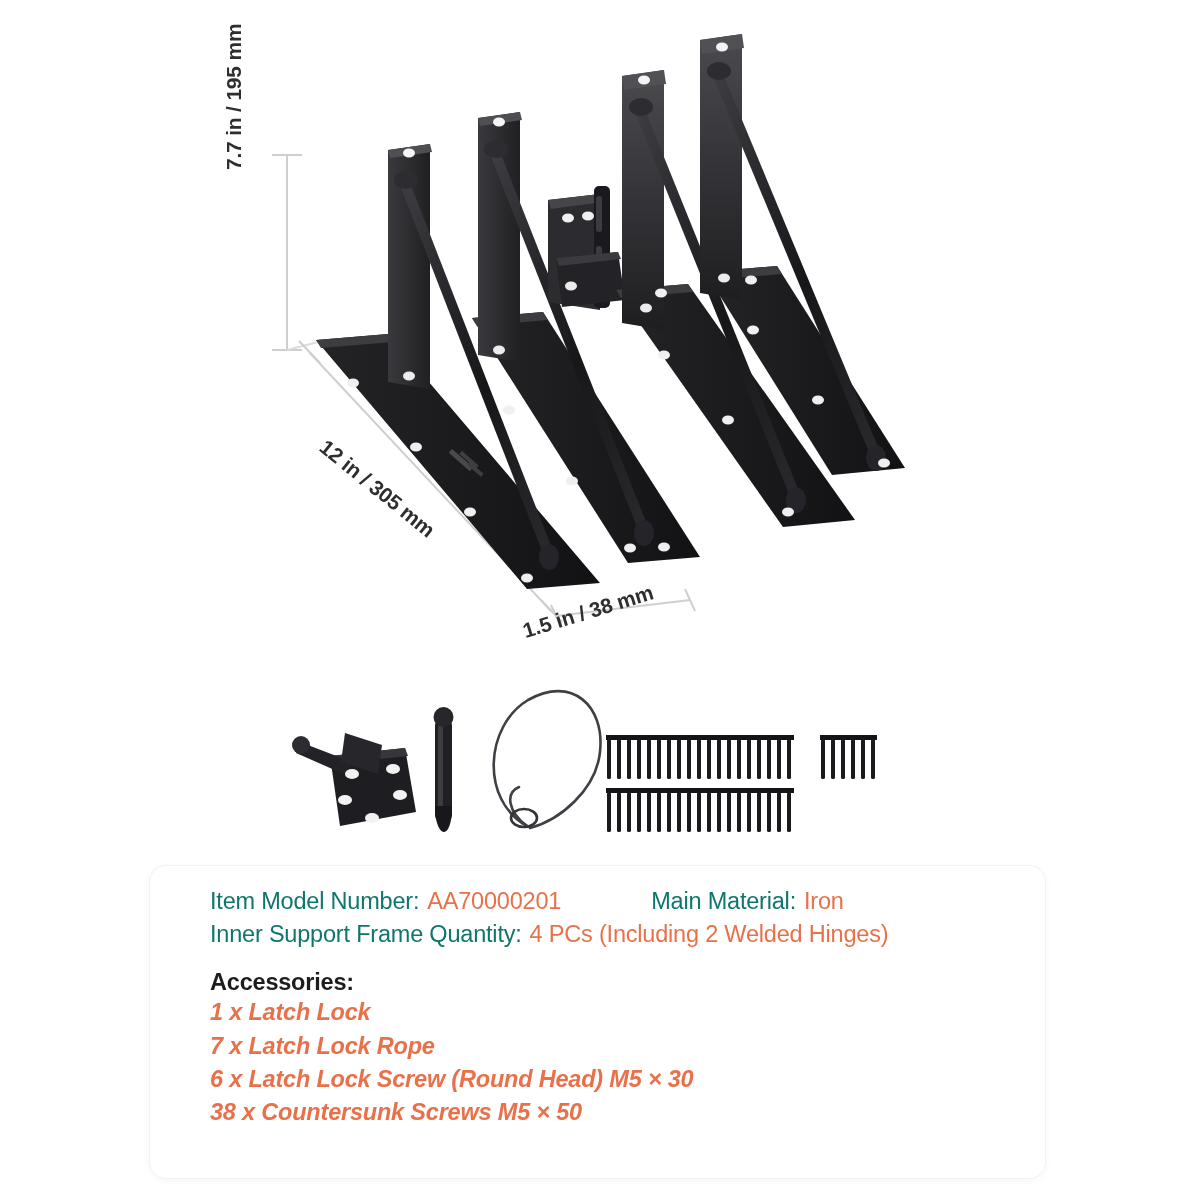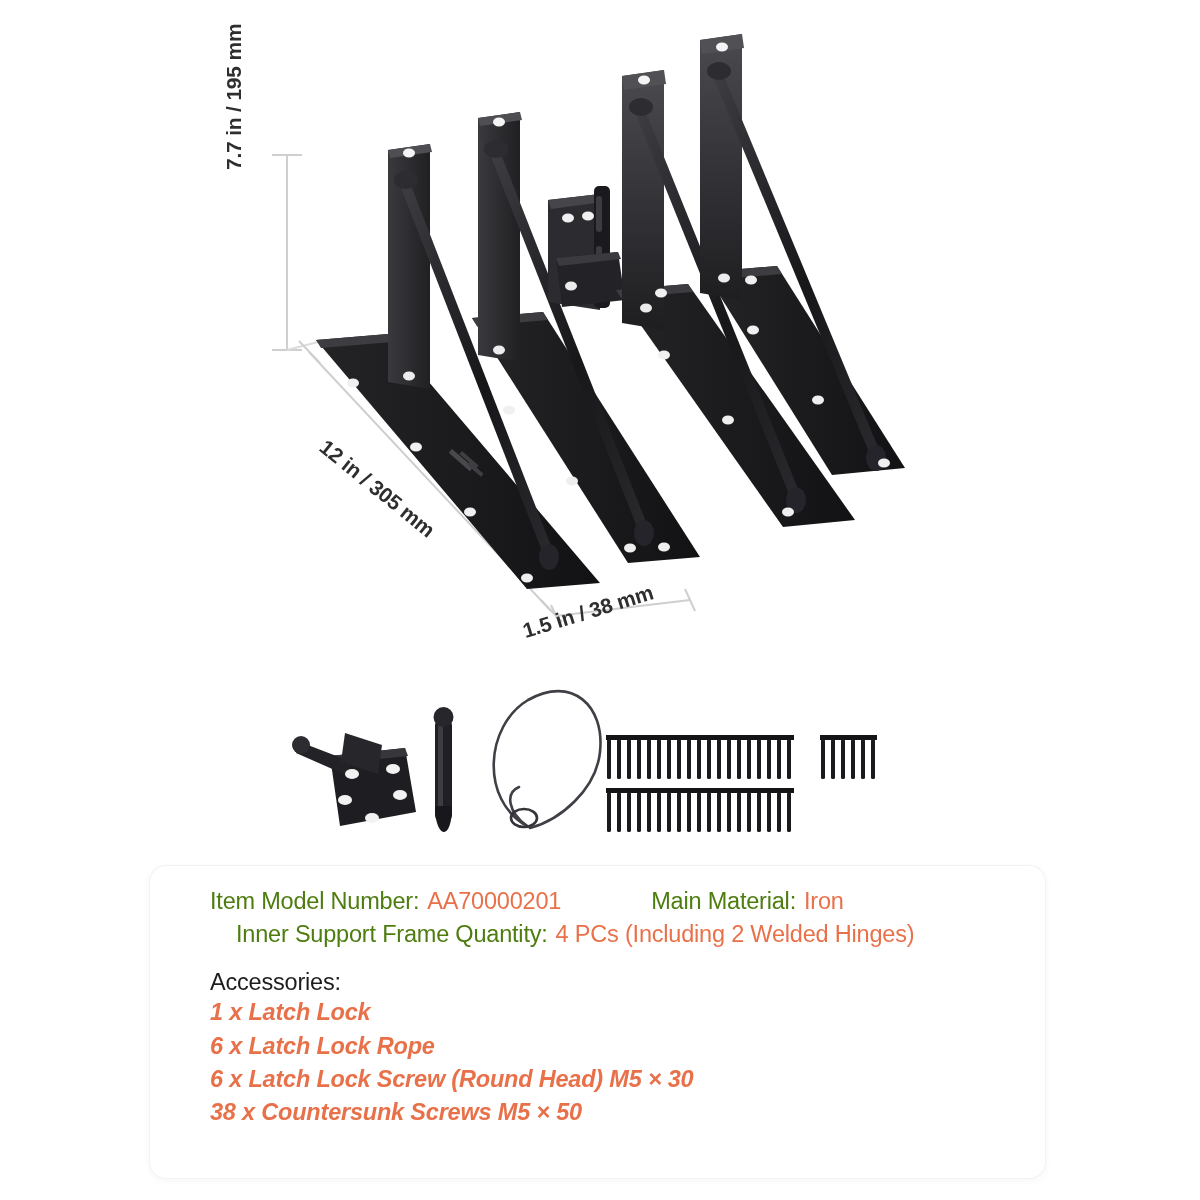--- a/index.html
+++ b/index.html
@@ -65,24 +65,23 @@
     border-radius: 16px;
     box-shadow: 0 0 0 1px #f2f2f2, 0 2px 10px rgba(0,0,0,0.045);
     box-sizing: border-box;
     padding: 22px 0 0 60px;
   }
   .spec-row {
     display: flex;
     align-items: baseline;
     margin-bottom: 3px;
     line-height: 1.42;
-    margin-left: 26px;
   }
   .spec-label {
-    color: #4d7c0f;
+    color: #0f766e;
     font-size: 23.5px;
     font-weight: 400;
     letter-spacing: -0.2px;
     white-space: nowrap;
   }
   .spec-value {
     color: #e8714a;
     font-size: 23.5px;
     font-weight: 400;
     letter-spacing: -0.2px;
@@ -95,21 +94,21 @@
     margin-bottom: 3px;
   }
   #material-group {
     display: flex;
     align-items: baseline;
     margin-left: 90px;
   }
   #accessories-heading {
     color: #1d1d1d;
     font-size: 23.5px;
-    font-weight: 400;
+    font-weight: 700;
     letter-spacing: -0.2px;
     margin-top: 18px;
   }
   .accessory-line {
     color: #e8714a;
     font-size: 23.5px;
     font-weight: 700;
     letter-spacing: -0.2px;
     line-height: 1.42;
     white-space: nowrap;
@@ -366,20 +365,20 @@
     <div class="spec-row">
       <span class="spec-label">Inner Support Frame Quantity:</span>
       <span class="spec-value">4 PCs (Including 2 Welded Hinges)</span>
     </div>
 
 
     <div id="accessories-heading">Accessories:</div>
 
     <div>
       <div class="accessory-line">1 x Latch Lock</div>
-      <div class="accessory-line">6 x Latch Lock Rope</div>
+      <div class="accessory-line">7 x Latch Lock Rope</div>
       <div class="accessory-line">6 x Latch Lock Screw (Round Head) M5 × 30</div>
       <div class="accessory-line">38 x Countersunk Screws M5 × 50</div>
     </div>
 
   </div>
 
 </div>
 
 </body></html>

